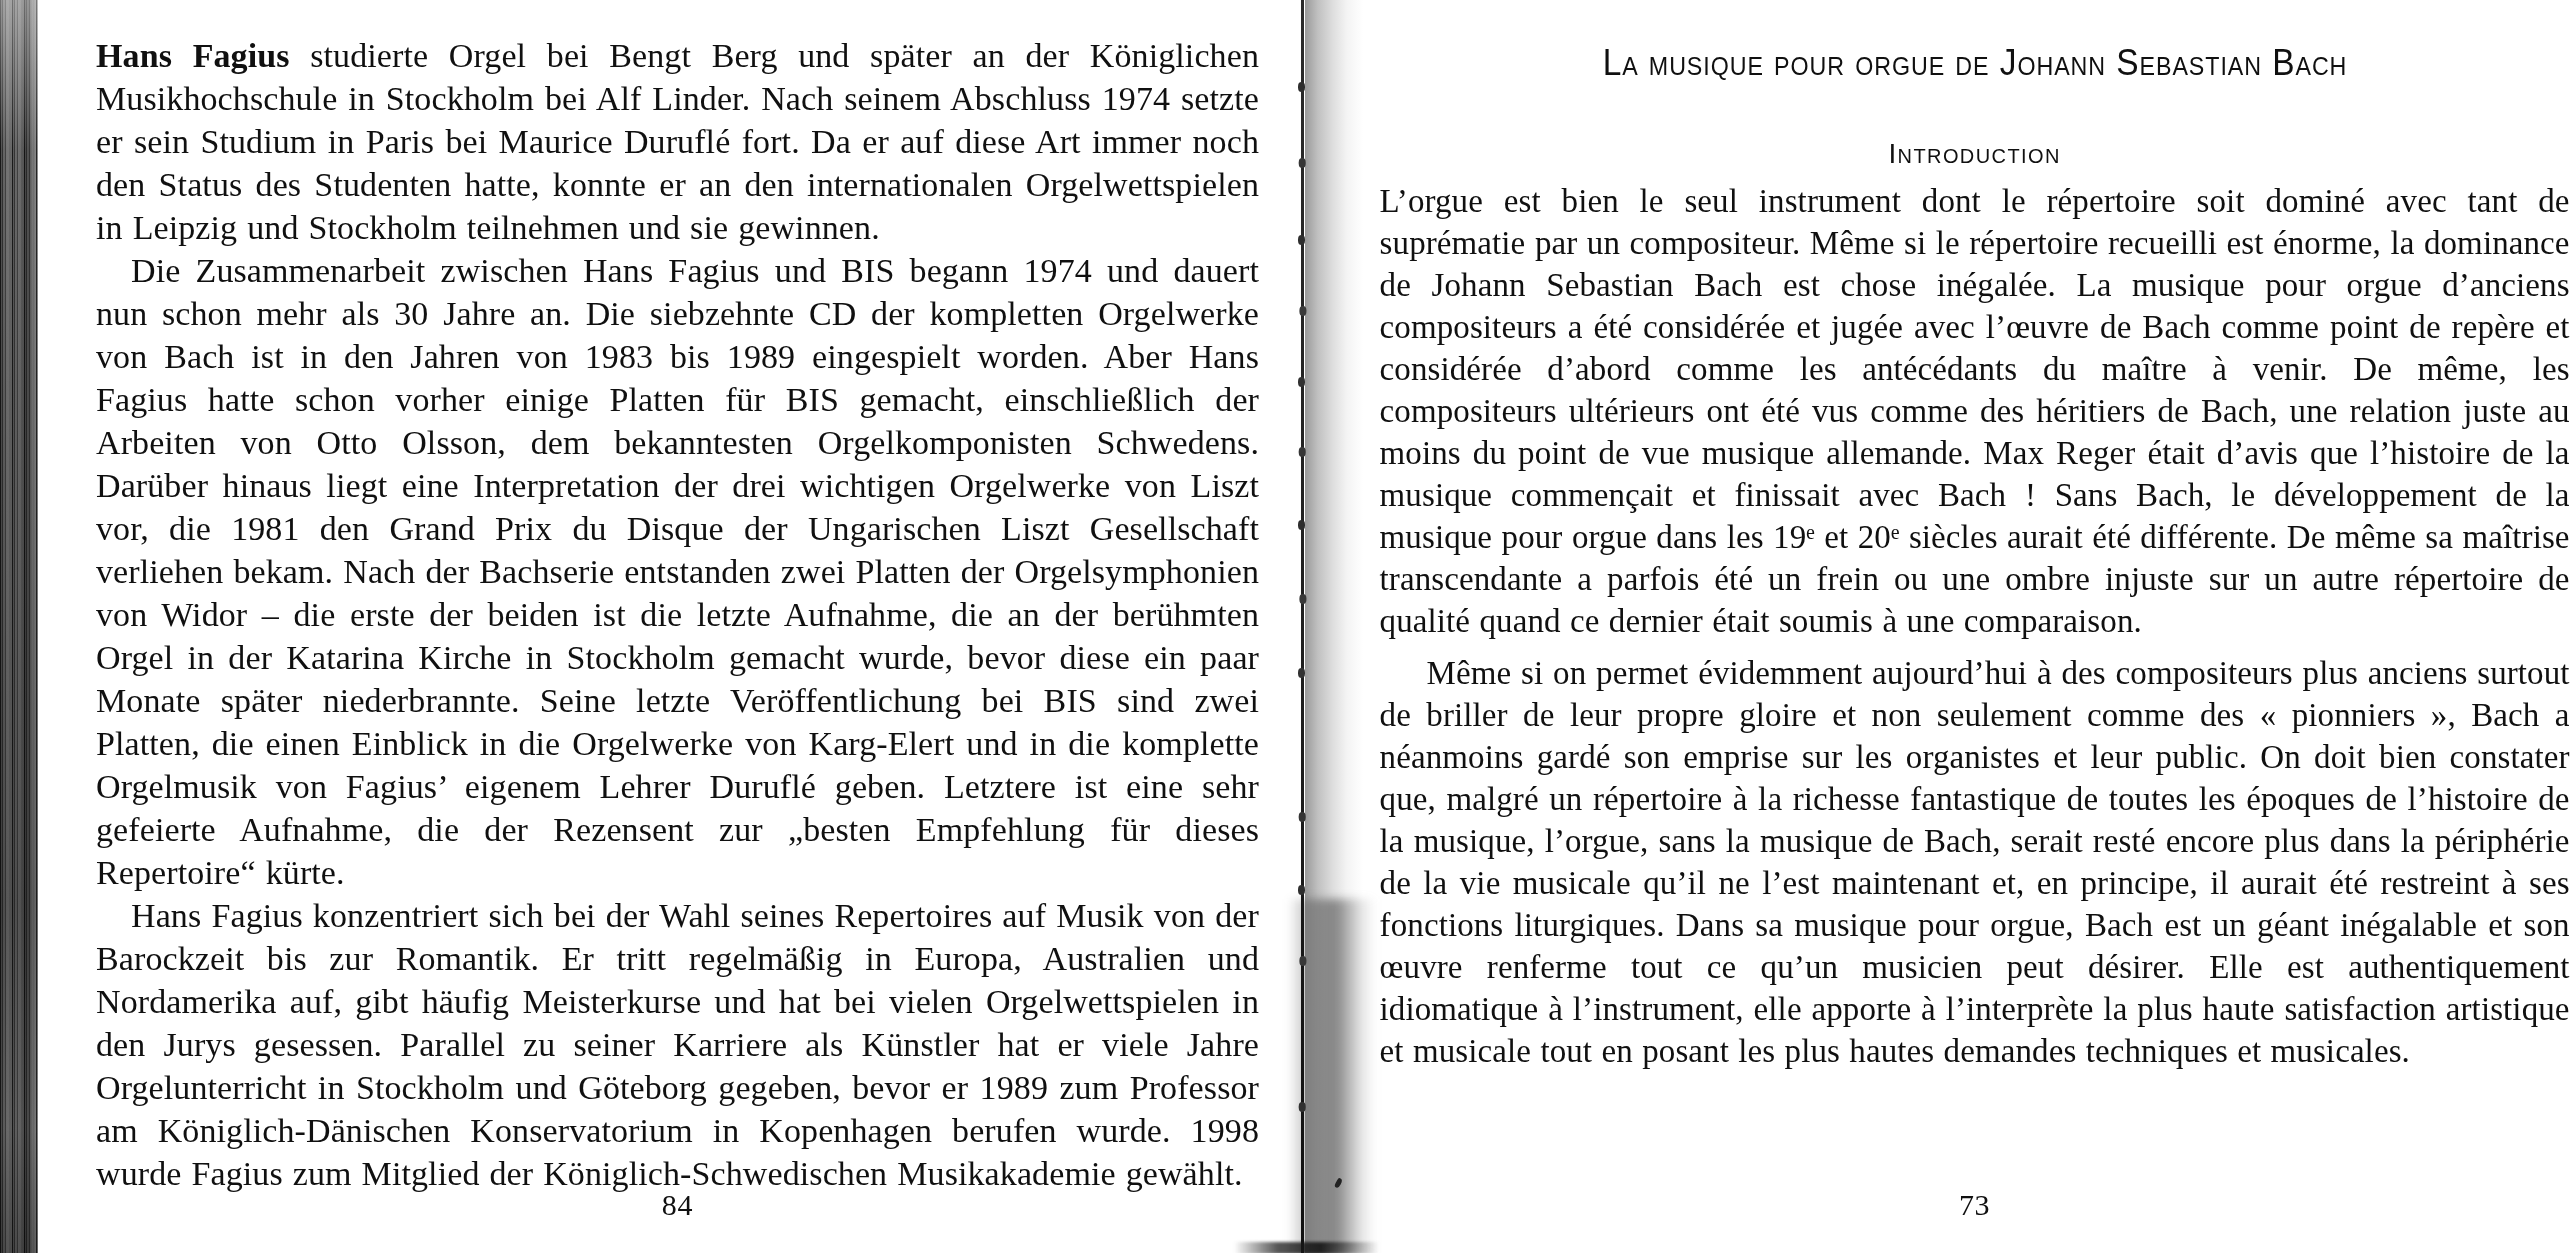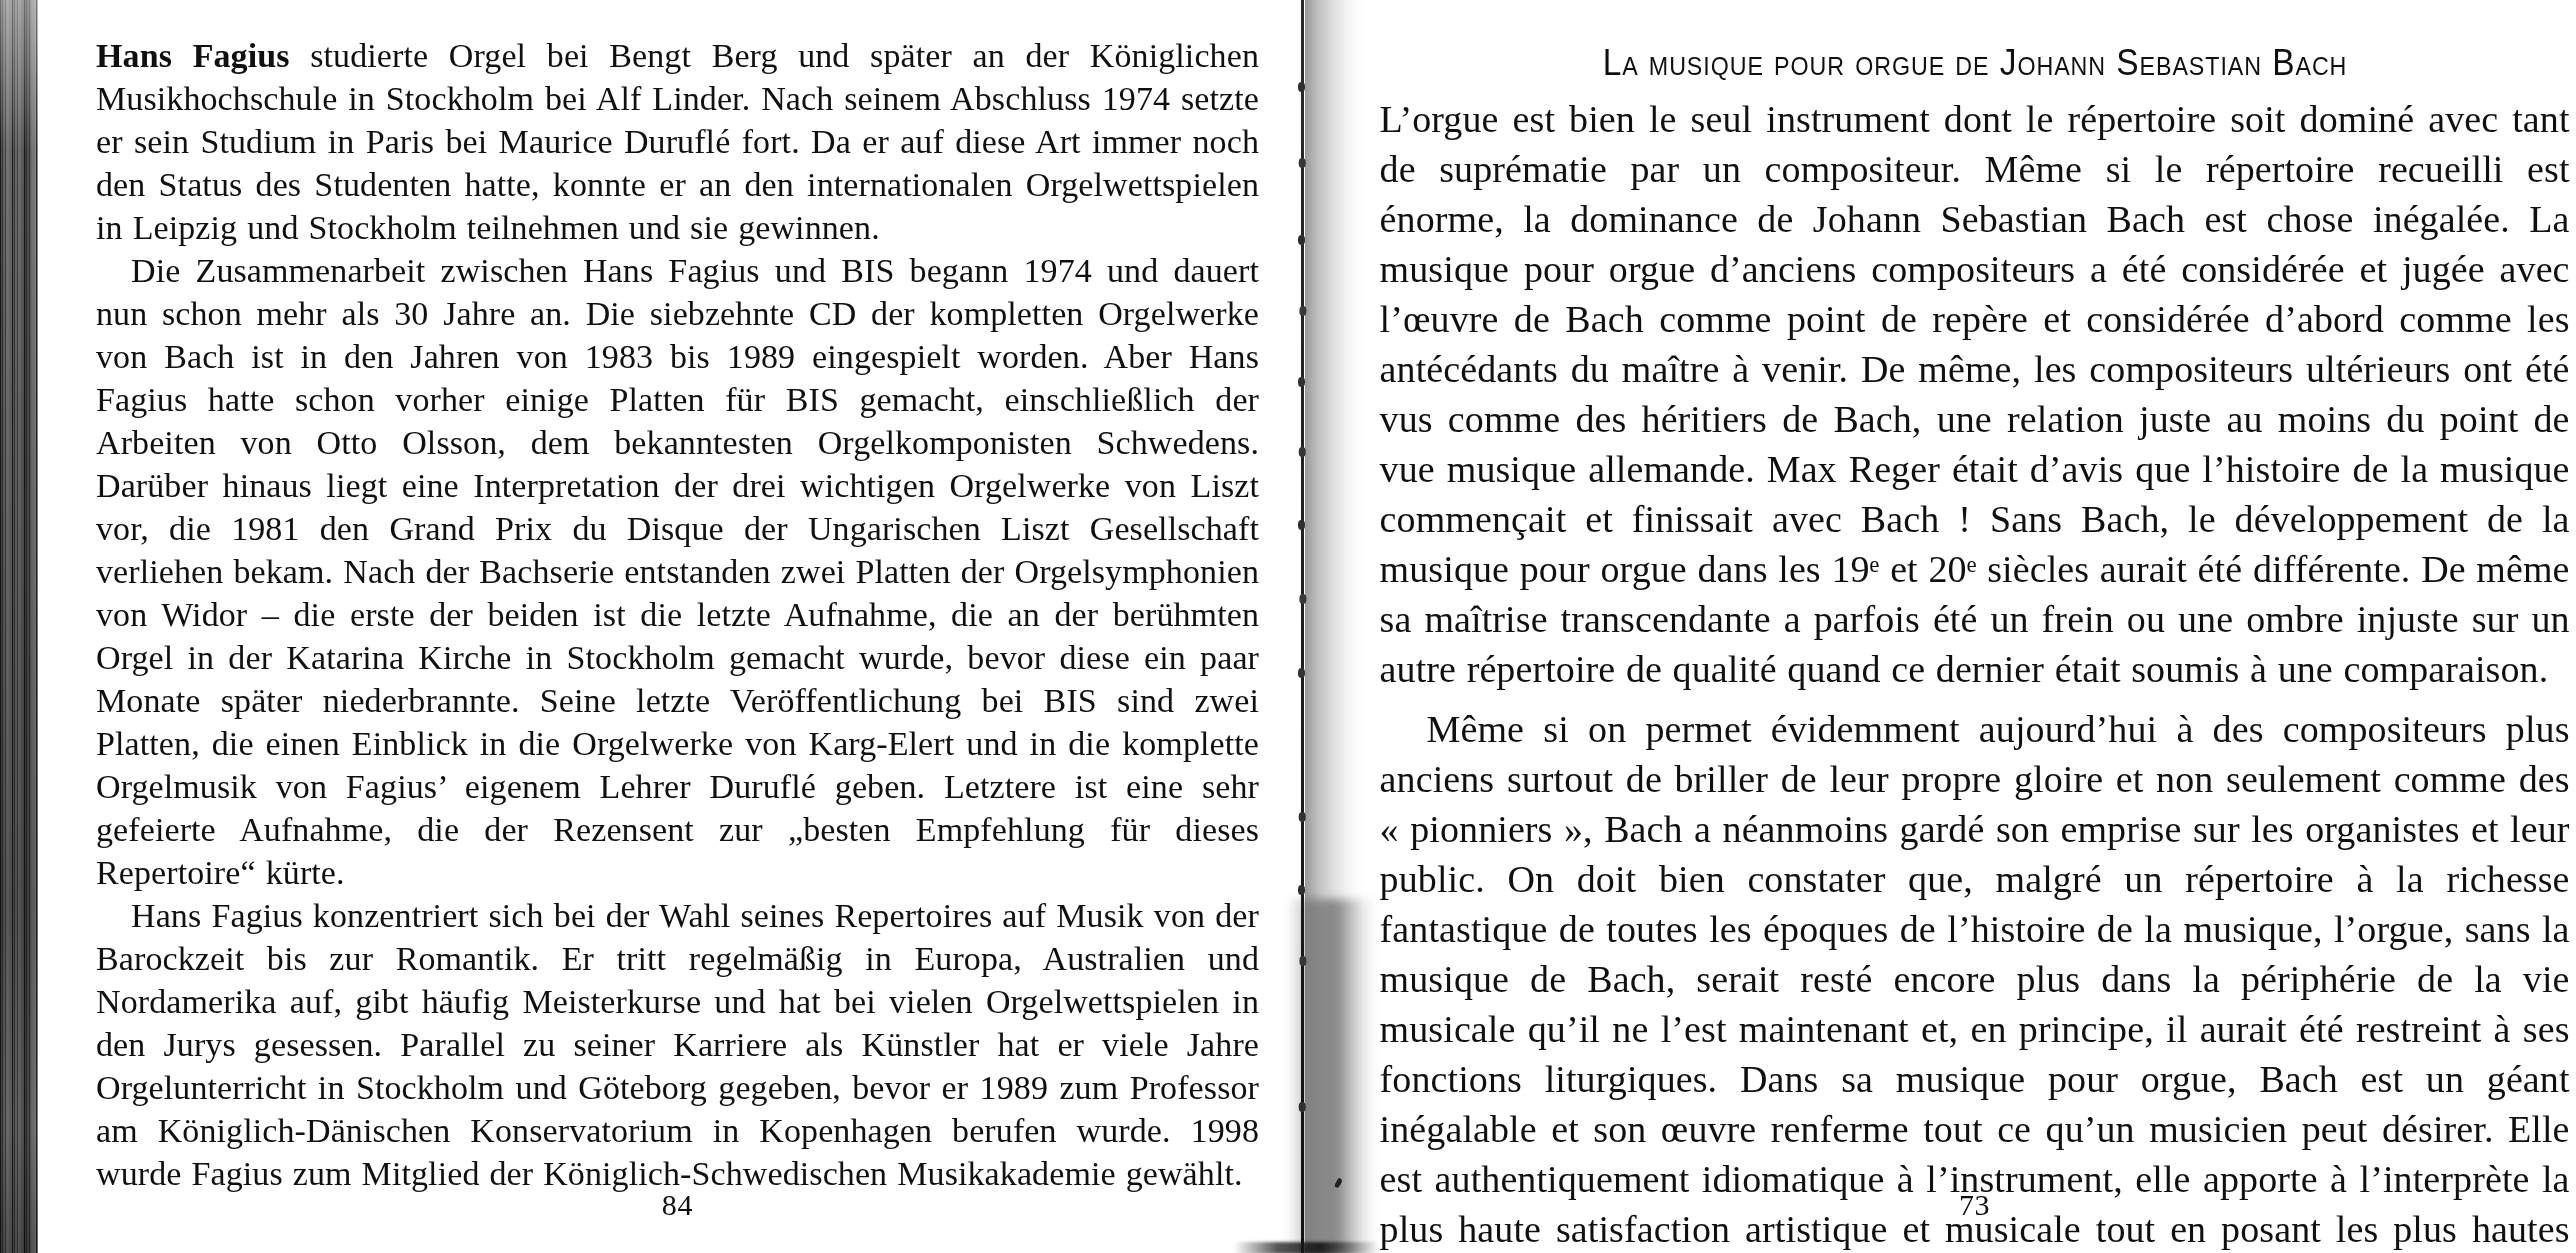--- a/index.html
+++ b/index.html
@@ -93,21 +93,21 @@
     transform:scaleX(.93);transform-origin:center;
   }
   .section-heading{
     margin:54px 0 0 0;text-align:center;
     font-family:"Liberation Sans", sans-serif;
     font-variant:small-caps;font-weight:400;
     font-size:28px;line-height:32px;letter-spacing:1.4px;
   }
   .body-right{
     margin:9.5px 0 0 0;
-    font-size:38px;line-height:50px;text-align:justify;
+    font-size:33px;line-height:42px;text-align:justify;
     word-spacing:1px;letter-spacing:0.1px;
   }
   .body-right + .body-right{margin-top:10px;}
   .para-indent-right{text-indent:47px;}
 
   .page-number{
     position:absolute;top:1189px;
     font-size:30px;line-height:32px;text-align:center;
     letter-spacing:0.7px;
   }
@@ -130,18 +130,19 @@
     <p><span class="lead-bold">Hans Fagius</span><span> studierte Orgel bei Bengt Berg und später an der Königlichen Musikhochschule in Stockholm bei Alf Linder. Nach seinem Abschluss 1974 setzte er sein Studium in Paris bei Maurice Duruflé fort. Da er auf diese Art immer noch den Status des Studenten hatte, konnte er an den internationalen Orgelwettspielen in Leipzig und Stockholm teilnehmen und sie gewinnen.</span></p>
     <p class="para-indent-left">Die Zusammenarbeit zwischen Hans Fagius und BIS begann 1974 und dauert nun schon mehr als 30 Jahre an. Die siebzehnte CD der kompletten Orgelwerke von Bach ist in den Jahren von 1983 bis 1989 eingespielt worden. Aber Hans Fagius hatte schon vorher einige Platten für BIS gemacht, einschließlich der Arbeiten von Otto Olsson, dem bekanntesten Orgelkomponisten Schwedens. Darüber hinaus liegt eine Interpretation der drei wichtigen Orgelwerke von Liszt vor, die 1981 den Grand Prix du Disque der Ungarischen Liszt Gesellschaft verliehen bekam. Nach der Bachserie entstanden zwei Platten der Orgelsymphonien von Widor – die erste der beiden ist die letzte Aufnahme, die an der berühmten Orgel in der Katarina Kirche in Stockholm gemacht wurde, bevor diese ein paar Monate später niederbrannte. Seine letzte Veröffentlichung bei BIS sind zwei Platten, die einen Einblick in die Orgelwerke von Karg-Elert und in die komplette Orgelmusik von Fagius’ eigenem Lehrer Duruflé geben. Letztere ist eine sehr gefeierte Aufnahme, die der Rezensent zur „besten Empfehlung für dieses Repertoire“ kürte.</p>
     <p class="para-indent-left">Hans Fagius konzentriert sich bei der Wahl seines Repertoires auf Musik von der Barockzeit bis zur Romantik. Er tritt regelmäßig in Europa, Australien und Nordamerika auf, gibt häufig Meisterkurse und hat bei vielen Orgelwettspielen in den Jurys gesessen. Parallel zu seiner Karriere als Künstler hat er viele Jahre Orgelunterricht in Stockholm und Göteborg gegeben, bevor er 1989 zum Professor am Königlich-Dänischen Konservatorium in Kopenhagen berufen wurde. 1998 wurde Fagius zum Mitglied der Königlich-Schwedischen Musikakademie gewählt.</p>
   </div>
   <div class="page-number page-number-left">84</div>
 </div>
 
 <div class="page page-right">
   <div class="text-block-right">
     <h1 class="chapter-title">La musique pour orgue de Johann Sebastian Bach</h1>
+    <h2 class="section-heading">Introduction</h2>
     <p class="body-right">L’orgue est bien le seul instrument dont le répertoire soit dominé avec tant de suprématie par un compositeur. Même si le répertoire recueilli est énorme, la dominance de Johann Sebastian Bach est chose inégalée. La musique pour orgue d’anciens compositeurs a été considérée et jugée avec l’œuvre de Bach comme point de repère et considérée d’abord comme les antécédants du maître à venir. De même, les compositeurs ultérieurs ont été vus comme des héritiers de Bach, une relation juste au moins du point de vue musique allemande. Max Reger était d’avis que l’histoire de la musique commençait et finissait avec Bach ! Sans Bach, le développement de la musique pour orgue dans les 19ᵉ et 20ᵉ siècles aurait été différente. De même sa maîtrise transcendante a parfois été un frein ou une ombre injuste sur un autre répertoire de qualité quand ce dernier était soumis à une comparaison.</p>
     <p class="body-right para-indent-right">Même si on permet évidemment aujourd’hui à des compositeurs plus anciens surtout de briller de leur propre gloire et non seulement comme des « pionniers », Bach a néanmoins gardé son emprise sur les organistes et leur public. On doit bien constater que, malgré un répertoire à la richesse fantastique de toutes les époques de l’histoire de la musique, l’orgue, sans la musique de Bach, serait resté encore plus dans la périphérie de la vie musicale qu’il ne l’est maintenant et, en principe, il aurait été restreint à ses fonctions liturgiques. Dans sa musique pour orgue, Bach est un géant inégalable et son œuvre renferme tout ce qu’un musicien peut désirer. Elle est authentiquement idiomatique à l’instrument, elle apporte à l’interprète la plus haute satisfaction artistique et musicale tout en posant les plus hautes demandes techniques et musicales.</p>
   </div>
   <div class="page-number page-number-right">73</div>
 </div>
 
 
 </body></html>

